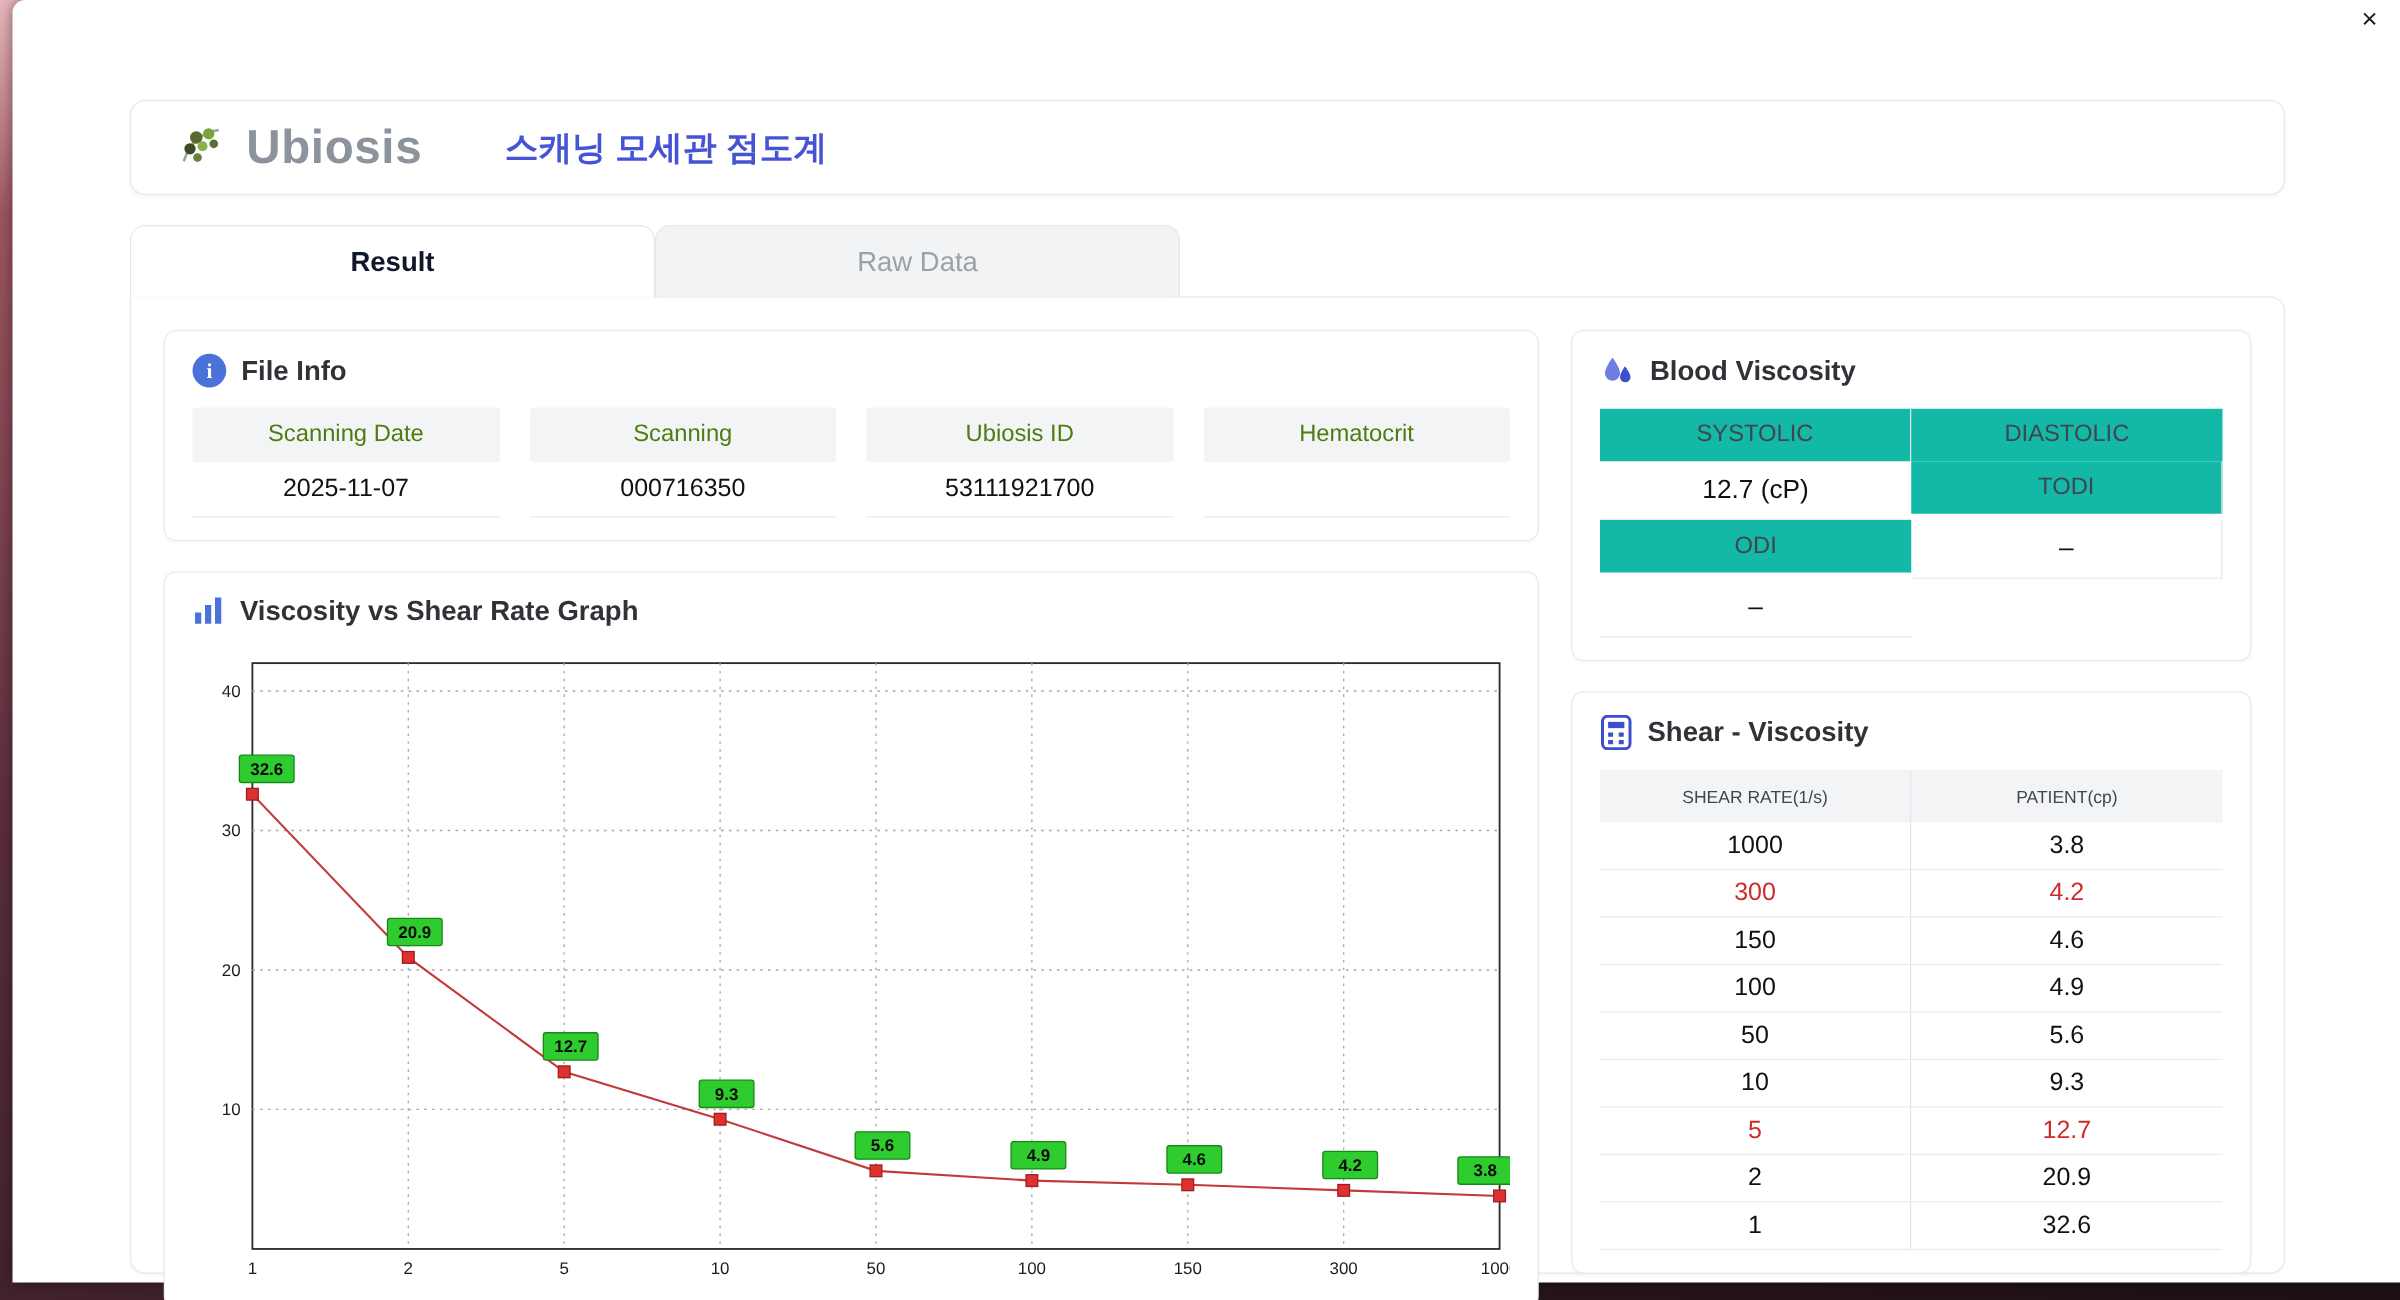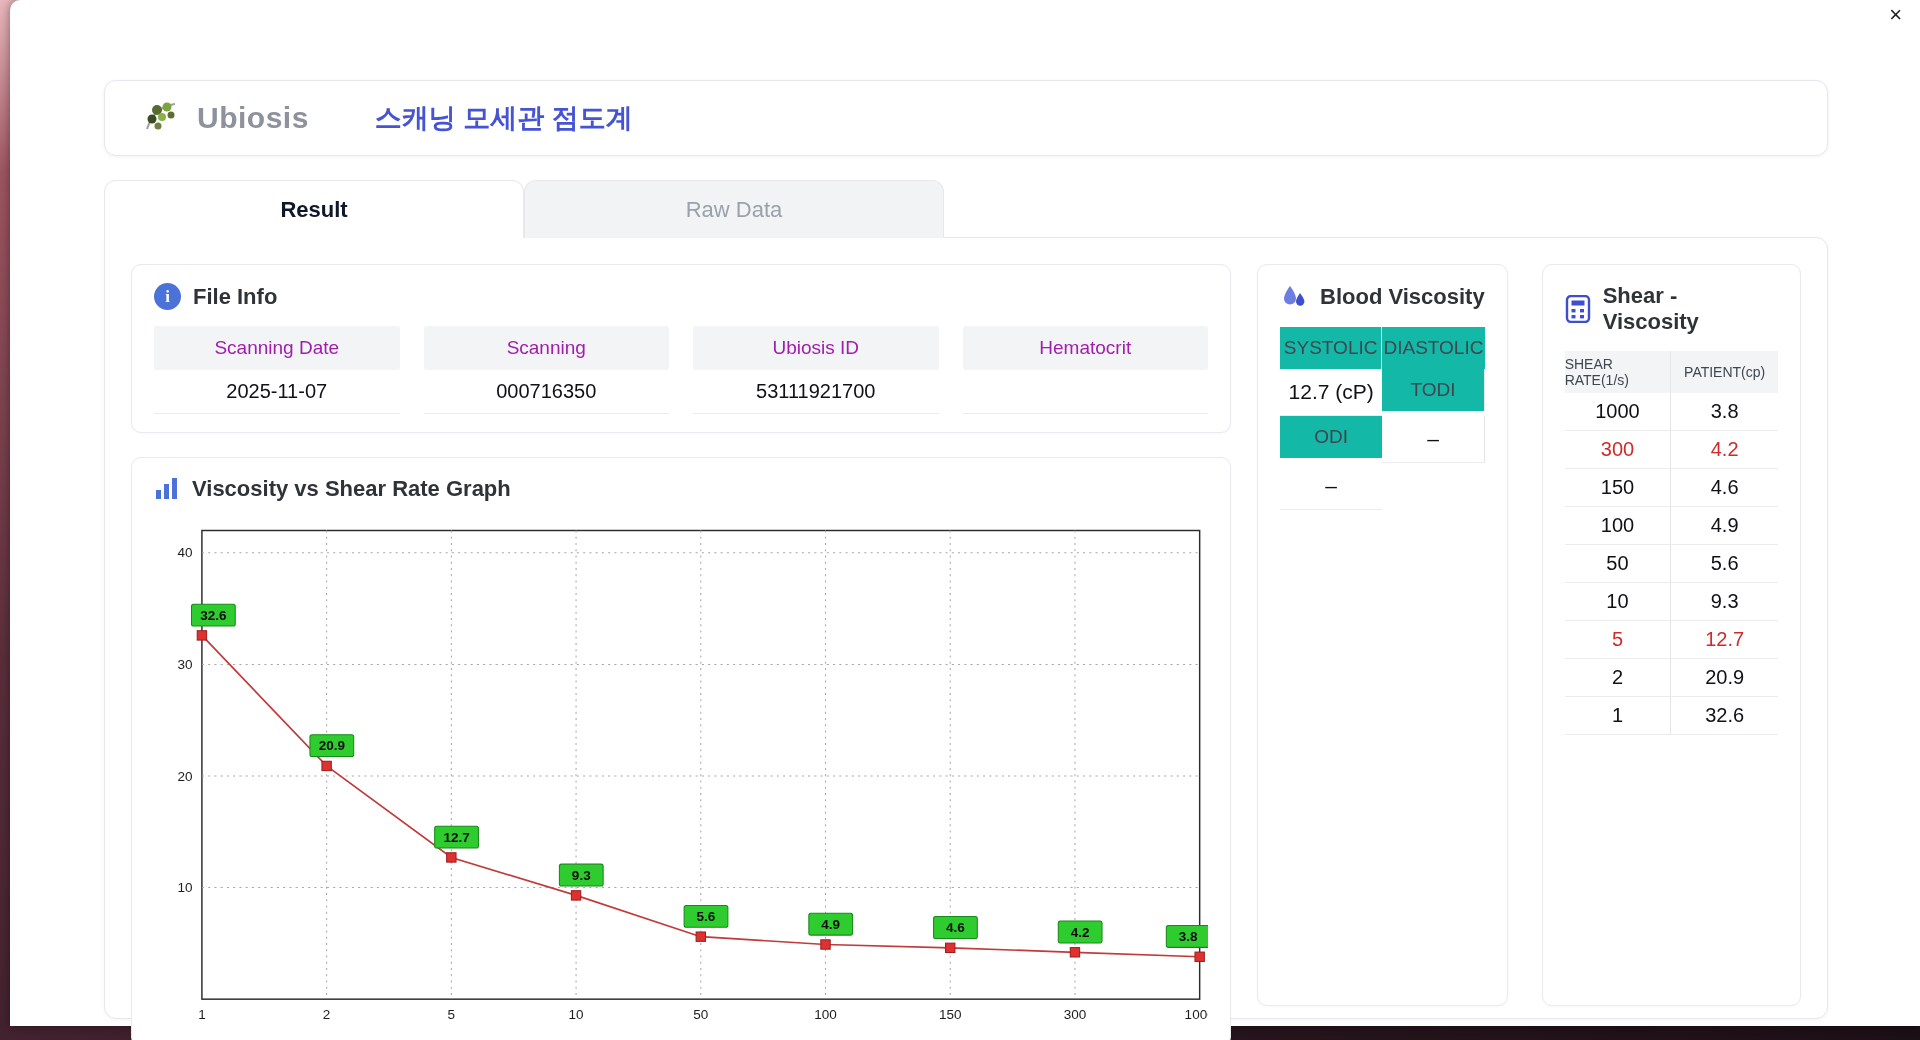--- a/index.html
+++ b/index.html
@@ -5,41 +5,41 @@
   *{box-sizing:border-box;margin:0;padding:0}
   html,body{width:1920px;height:1040px;overflow:hidden;font-family:"Liberation Sans","DejaVu Sans",sans-serif}
   body{background:linear-gradient(155deg,#e9b7bd 0%,#9c5560 9%,#5a2e3c 34%,#2e1822 70%,#1d0f16 100%)}
   .app-window{position:absolute;left:10px;top:0;right:0;bottom:14px;background:#fff;border-radius:10px 0 0 0;box-shadow:0 0 10px rgba(0,0,0,.4)}
   .titlebar{height:30px;position:relative}
   .close-x{position:absolute;right:18px;top:3px;font-size:22px;line-height:24px;color:#1d1d1f;cursor:pointer}
   .page{padding:50px 92px 0 94px}
 
   .header-card{height:76px;border:1px solid #e7e7ec;border-radius:12px;display:flex;align-items:center;padding:0 38px;box-shadow:0 1px 4px rgba(0,0,0,.05);background:#fff}
   .brand{display:flex;align-items:center;gap:8px}
-  .brand-text{font-size:30px;font-weight:600;color:#8d939c;letter-spacing:.5px}
+  .brand-text{font-size:38px;font-weight:600;color:#8d939c;letter-spacing:.5px}
   .app-title{margin-left:66px;font-size:27px;font-weight:700;color:#4553d4}
 
   .tabs{display:flex;margin-top:24px;position:relative;z-index:2}
   .tab{width:420px;height:58px;display:flex;align-items:center;justify-content:center;font-size:22px;border-radius:12px 12px 0 0;cursor:pointer}
   .tab.active{background:#fff;border:1px solid #e7e7ec;border-bottom:none;color:#0f172a;font-weight:700;margin-bottom:-1px}
   .tab.inactive{background:#f2f3f5;border:1px solid #e7e7ec;border-bottom:none;color:#9aa1ab;font-weight:400;margin-bottom:-1px}
 
   .panel{border:1px solid #e7e7ec;border-radius:0 12px 12px 12px;height:782px;padding:26px 26px 12px 26px;display:flex;gap:26px;background:#fff;box-shadow:0 1px 4px rgba(0,0,0,.04)}
   .left-col{width:1100px;display:flex;flex-direction:column}
-  .right-col{flex:1;display:flex;flex-direction:row;gap:34px}
+  .right-col{flex:1;display:flex;flex-direction:column;gap:24px}
 
   .card{border:1px solid #e9e9ee;border-radius:10px;padding:18px 22px;background:#fff;box-shadow:0 1px 3px rgba(0,0,0,.03)}
   .card-title-row{display:flex;align-items:center;gap:12px;font-size:22px;font-weight:700;color:#2f3337;margin-bottom:16px}
 
   .icon{display:inline-flex;align-items:center;justify-content:center}
   .info-icon{width:27px;height:27px;border-radius:50%;background:#4a72d8;color:#fff;font-size:17px;font-weight:700;font-family:"Liberation Serif",serif}
 
   .fields{display:flex;gap:24px}
   .field{flex:1}
-  .field-label{height:44px;background:#f3f4f6;display:flex;align-items:center;justify-content:center;color:#a21caf;font-size:19px;border-radius:3px}
+  .field-label{height:44px;background:#f3f4f6;display:flex;align-items:center;justify-content:center;color:#4d7c0f;font-size:19px;border-radius:3px}
   .field-value{height:44px;display:flex;align-items:center;justify-content:center;color:#101114;font-size:20px;border-bottom:1px solid #ececf0}
 
   .graph-card{flex:1;margin-top:24px;display:flex;flex-direction:column}
   .chart-wrap{flex:1}
   .chart-wrap svg{width:100%;height:100%;display:block}
 
   .bv-grid{display:grid;grid-template-columns:1fr 1fr}
   .bv-head{height:42px;background:#14b8a6;display:flex;align-items:center;justify-content:center;font-size:19px;color:#3f4650}
   .bv-val{height:47px;display:flex;align-items:center;justify-content:center;font-size:21px;color:#101114;border-bottom:1px solid #ececf0}
   .bv-left{border-right:1px solid #e3e5e9}

